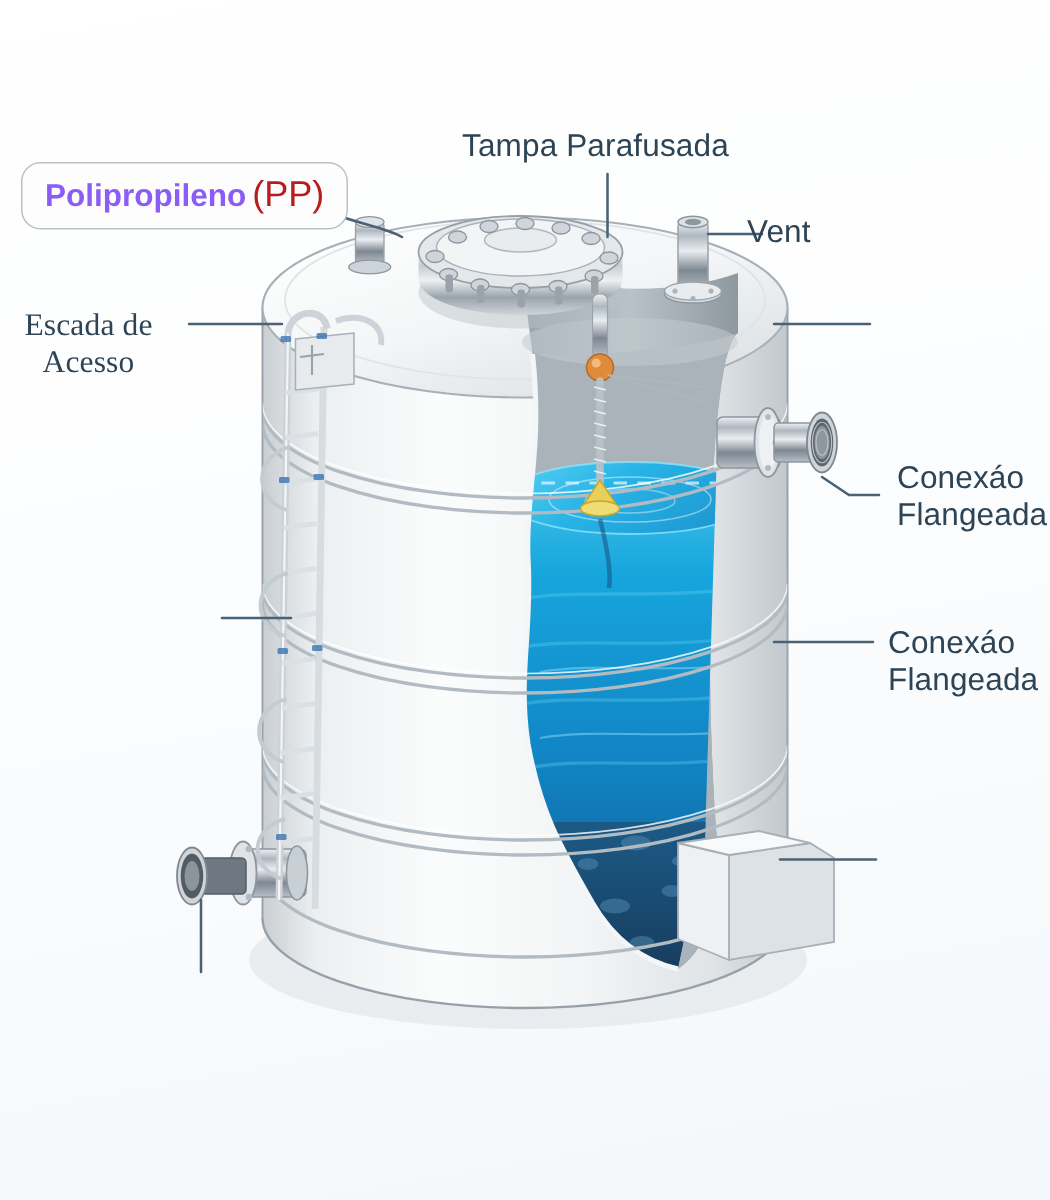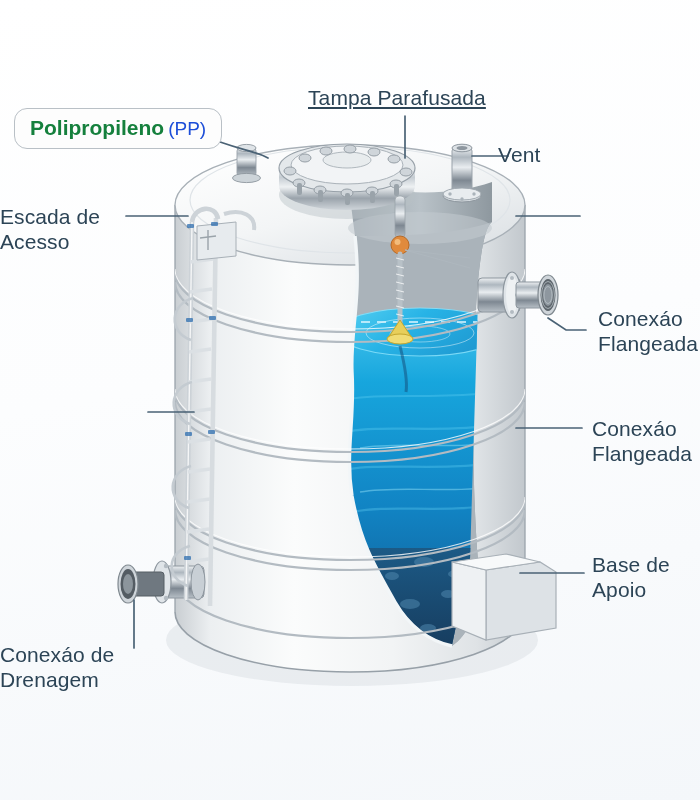--- a/index.html
+++ b/index.html
@@ -16,31 +16,31 @@
   #art{position:absolute;left:0;top:0;width:700px;height:800px;}
   .lbl{
     position:absolute;
     color:#2c4456;
     font-size:21px;
     line-height:25px;
     letter-spacing:.1px;
     white-space:pre;
   }
   .lbl.r{text-align:left;}
-  .lbl.l{text-align:left;}
+  .lbl.l{text-align:center;font-family:Liberation Serif, serif;}
   #badge{
     position:absolute;left:14px;top:108px;
     padding:7px 15px 8px 15px;
     border:1.6px solid #b9c0c6;
     border-radius:13px;
     background:#fdfdfd;
     white-space:nowrap;
   }
-  #badge .b-main{font-size:21px;font-weight:bold;color:#15803d;}
-  #badge .b-sub{font-size:19px;color:#1d4ed8;margin-left:4px;}
+  #badge .b-main{font-size:21px;font-weight:bold;color:#8b5cf6;}
+  #badge .b-sub{font-size:24px;color:#b91c1c;margin-left:4px;}
 </style>
 </head>
 <body>
 
 <div id="stage">
 
   <svg id="art" viewBox="0 0 700 800">
     <defs>
       <linearGradient id="gShellFront" x1="0" y1="0" x2="1" y2="0">
         <stop offset="0" stop-color="#c9ced2"></stop>
@@ -350,26 +350,22 @@
       <path d="M516,428 L582,428"></path>
       <path d="M520,573 L584,573"></path>
       <path d="M134,600 L134,648"></path>
     </g>
   </svg>
 
   <div id="badge">
     <span class="b-main">Polipropileno</span><span class="b-sub">(PP)</span>
   </div>
 
-  <div class="lbl r" style="left:308px;top:85px;text-decoration:underline;">Tampa Parafusada</div>
+  <div class="lbl r" style="left:308px;top:85px;">Tampa Parafusada</div>
   <div class="lbl r" style="left:498px;top:142px;">Vent</div>
   <div class="lbl l" style="left:0px;top:204px;width:118px;">Escada de
 Acesso</div>
   <div class="lbl r" style="left:598px;top:306px;">Conexáo
 Flangeada</div>
   <div class="lbl r" style="left:592px;top:416px;">Conexáo
 Flangeada</div>
-  <div class="lbl r" style="left:592px;top:552px;">Base de
-Apoio</div>
-  <div class="lbl l" style="left:0px;top:642px;width:186px;">Conexáo de
-Drenagem</div>
 
 </div>
 
 </body></html>

